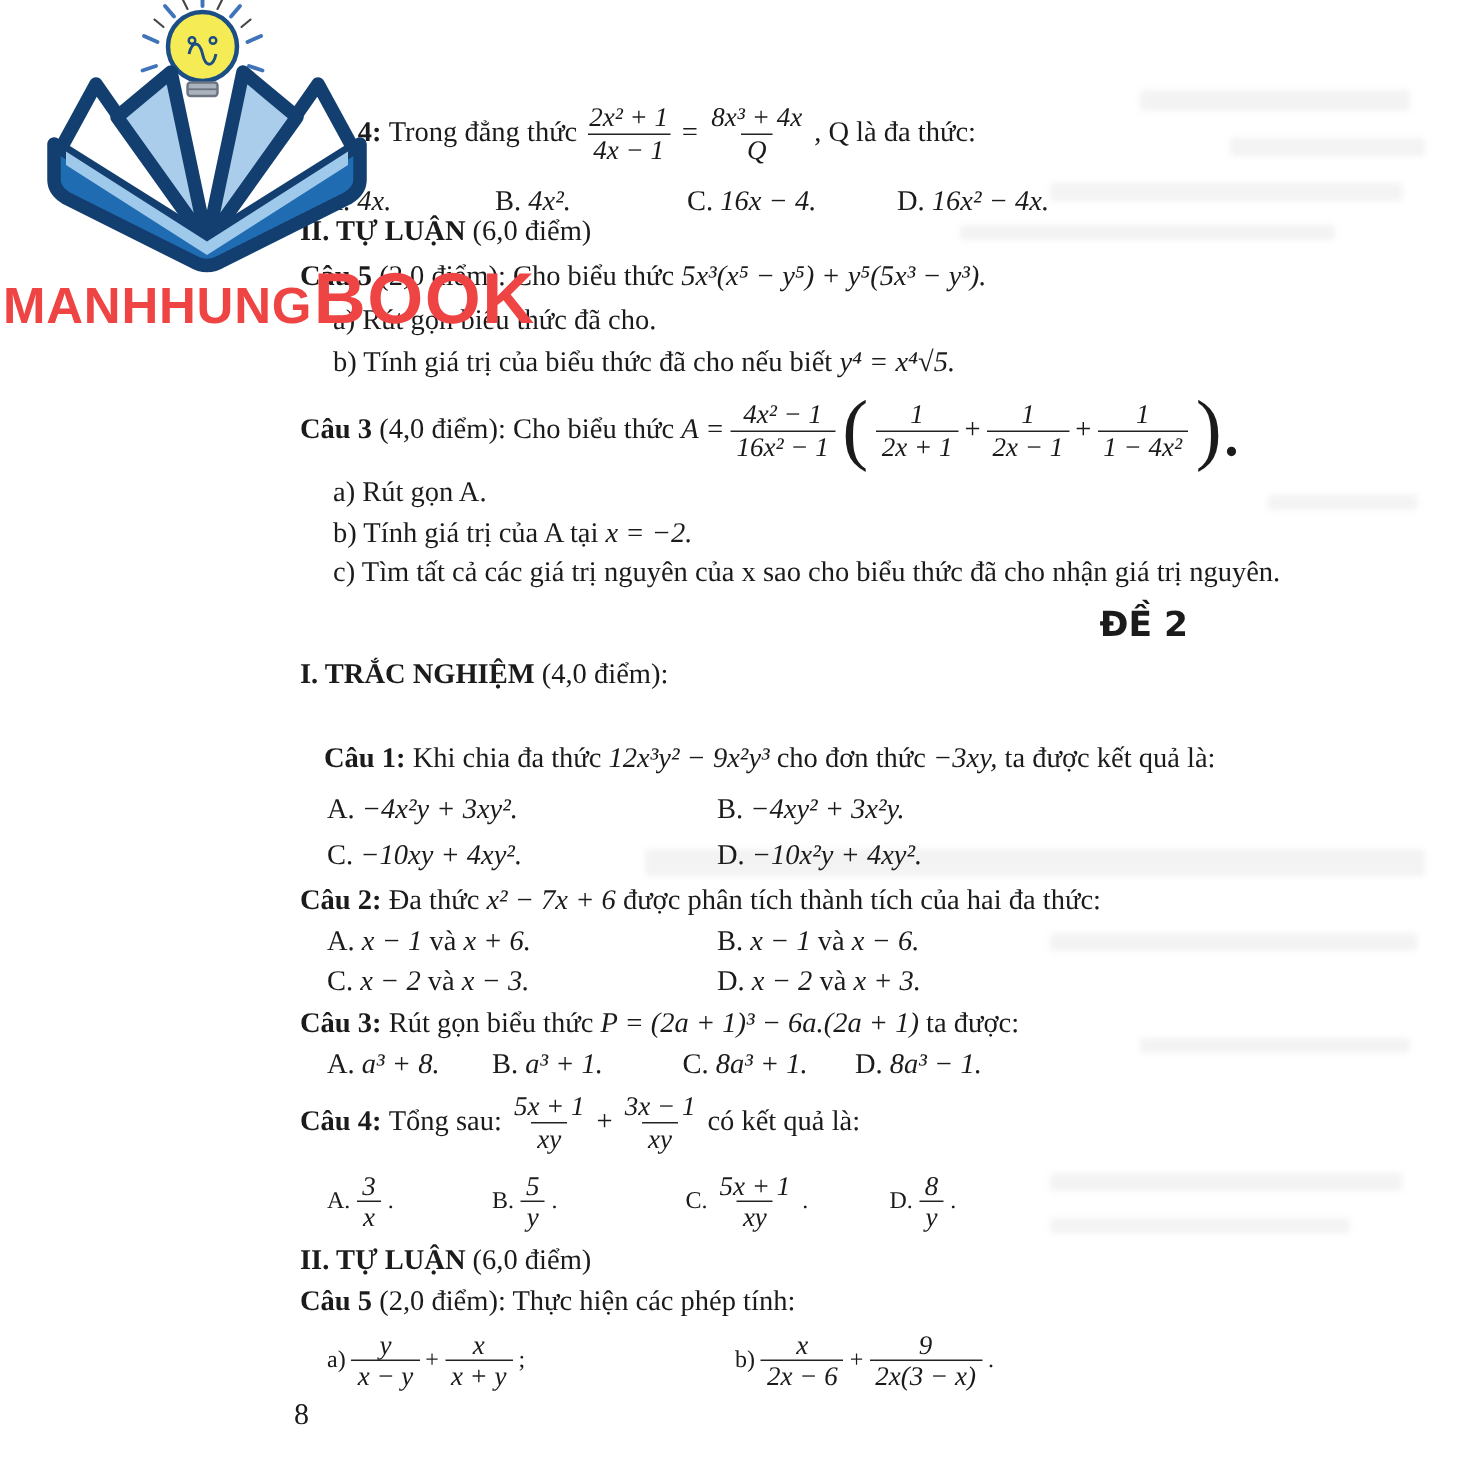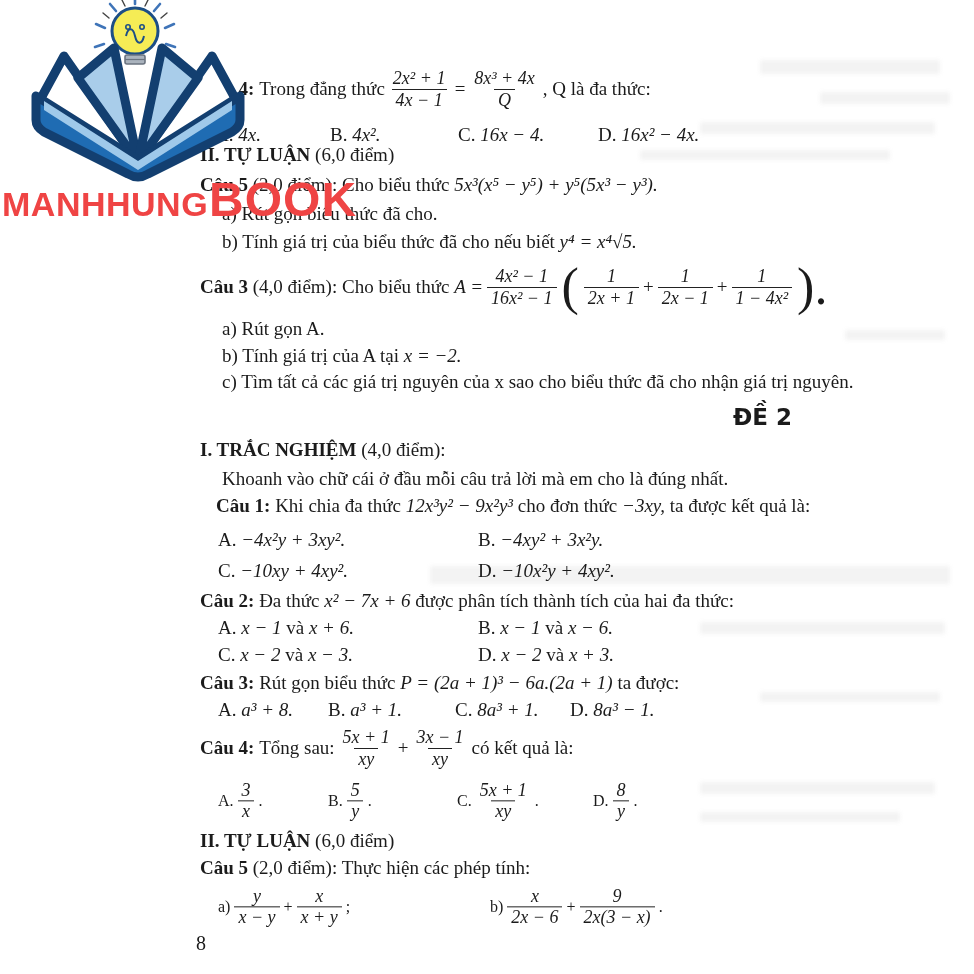--- a/index.html
+++ b/index.html
@@ -116,21 +116,20 @@
     <span class="mi">x = −2.</span>
   </div>
   <div class="ln" style="left:222px;top:369px"><span>c) Tìm tất cả các giá trị nguyên của x sao cho biểu thức đã cho nhận giá trị nguyên.</span></div>
 
   <div class="title2" style="top:404px"><span>ĐỀ 2</span></div>
 
   <div class="ln" style="left:200px;top:437px">
     <span class="bl">I. TRẮC NGHIỆM</span>
     <span>(4,0 điểm):</span>
   </div>
-  <div class="ln" style="left:222px;top:466px"><span>Khoanh vào chữ cái ở đầu mỗi câu trả lời mà em cho là đúng nhất.</span></div>
 
   <div class="ln" style="left:216px;top:493px">
     <span class="bl">Câu 1:</span>
     <span>Khi chia đa thức</span>
     <span class="mi">12x³y² − 9x²y³</span>
     <span>cho đơn thức</span>
     <span class="mi">−3xy,</span>
     <span>ta được kết quả là:</span>
   </div>
   <div class="row" style="top:527px">

